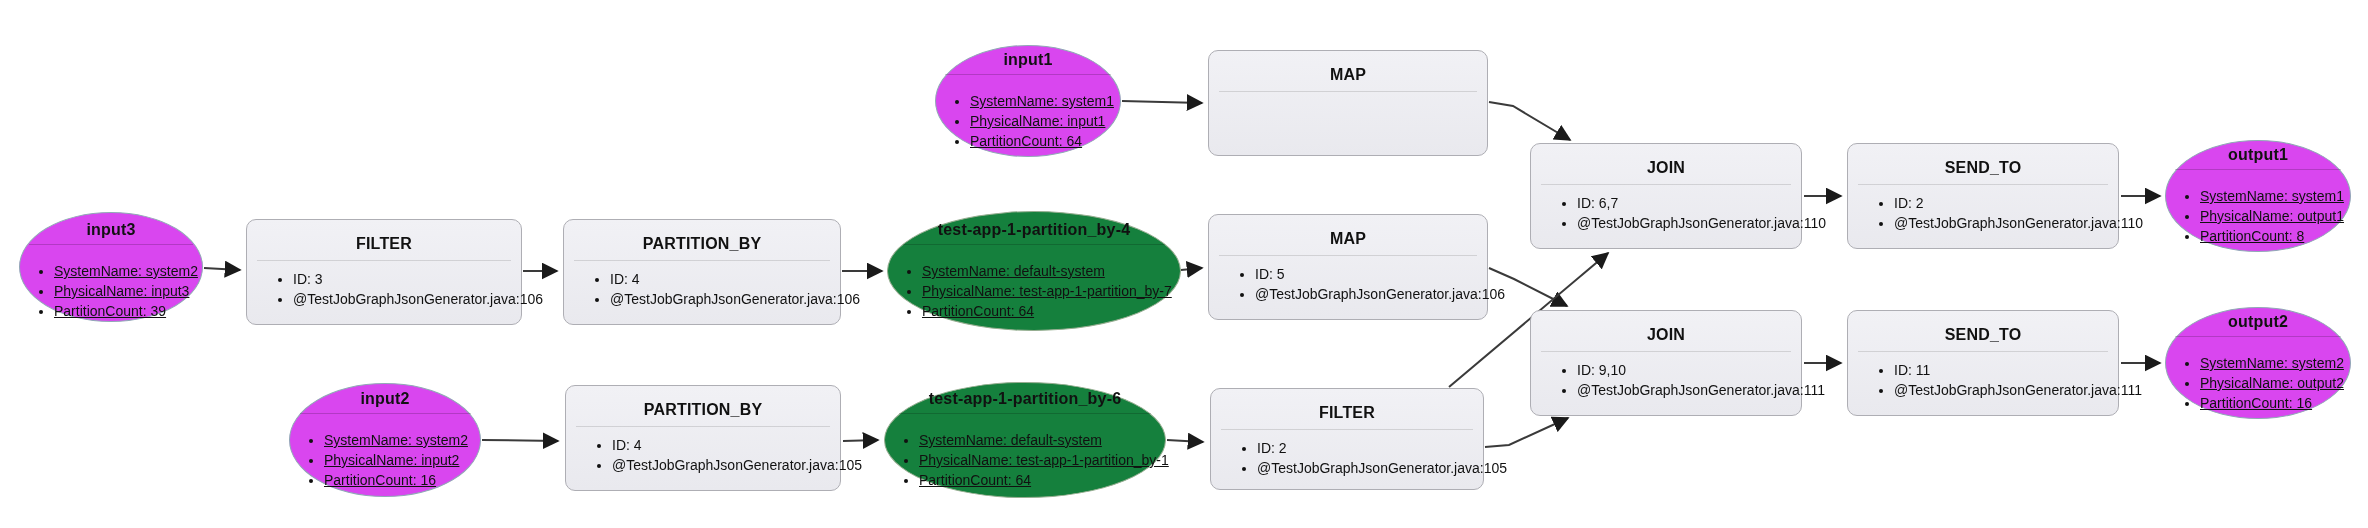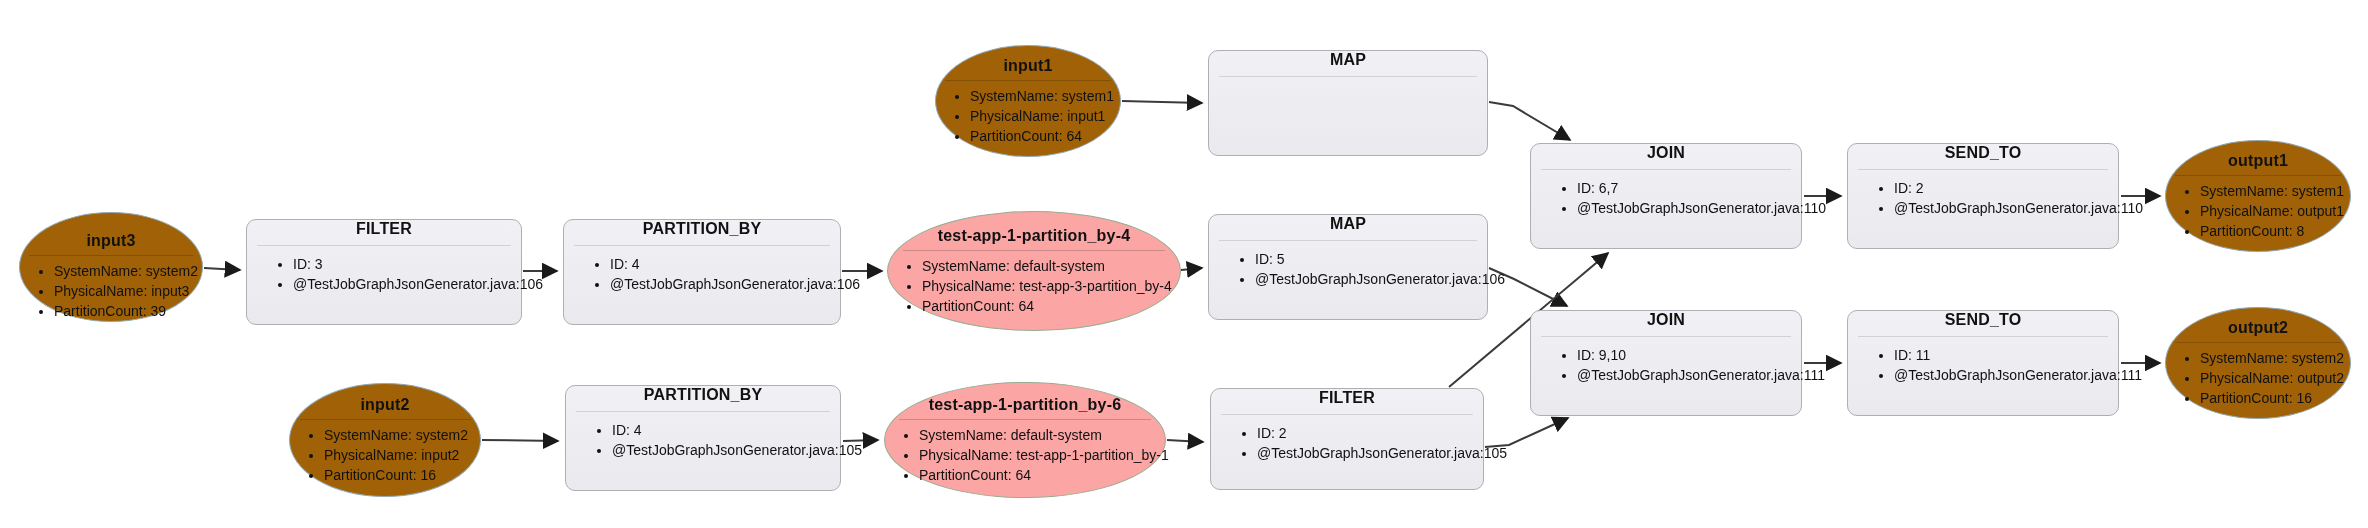--- a/index.html
+++ b/index.html
@@ -14,34 +14,34 @@
   .edge { stroke: #3a3a3a; stroke-width: 2; fill: none; }
 
   .node { position: absolute; box-sizing: border-box; }
 
   
   .op {
     background: linear-gradient(180deg, #f1f1f5 0%, #e9e9ee 100%);
     border: 1px solid #aeaeb4;
     border-radius: 10px;
   }
-  .op .title { }
+  .op .title { margin-top: 15px; }
   .op .sep { margin: 7px 10px 0 10px; background: rgba(0,0,0,0.12); }
   .op ul.bullets { padding-left: 46px; margin-top: 8px; }
 
   
   .stream {
     border-radius: 50%;
     display: flex; flex-direction: column; justify-content: center;
     border: 1.5px solid #9dabb2;
   }
-  .stream.blue  { background: #a16207; border-color: #90a9b6; }
-  .stream.green { background: #fca5a5; border-color: #96ad90; }
+  .stream.blue  { background: #d946ef; border-color: #90a9b6; }
+  .stream.green { background: #15803d; border-color: #96ad90; }
   .stream .sep { width: 90%; align-self: center; background: rgba(0,0,0,0.18); margin-top: 5px; }
-  .stream ul.bullets { padding-left: 34px; margin-top: 5px; }
+  .stream ul.bullets { padding-left: 34px; margin-top: 16px; text-decoration: underline; }
 
   .title {
     font-weight: bold; font-size: 16px; text-align: center;
     white-space: nowrap; letter-spacing: 0.2px;
   }
   .sep { height: 1px; }
   ul.bullets { margin: 0; list-style: disc; font-size: 14px; }
   ul.bullets li { line-height: 20px; white-space: nowrap; text-align: left; }
 </style>
 </head>
@@ -114,21 +114,21 @@
       <li>ID: 4</li>
       <li>@TestJobGraphJsonGenerator.java:106</li>
     </ul>
   </div>
 
   <div class="node stream green" style="left:887px; top:211px; width:294px; height:120px;">
     <div class="title">test-app-1-partition_by-4</div>
     <div class="sep"></div>
     <ul class="bullets">
       <li>SystemName: default-system</li>
-      <li>PhysicalName: test-app-3-partition_by-4</li>
+      <li>PhysicalName: test-app-1-partition_by-7</li>
       <li>PartitionCount: 64</li>
     </ul>
   </div>
 
   <div class="node op" style="left:1208px; top:214px; width:280px; height:106px;">
     <div class="title">MAP</div>
     <div class="sep"></div>
     <ul class="bullets">
       <li>ID: 5</li>
       <li>@TestJobGraphJsonGenerator.java:106</li>

